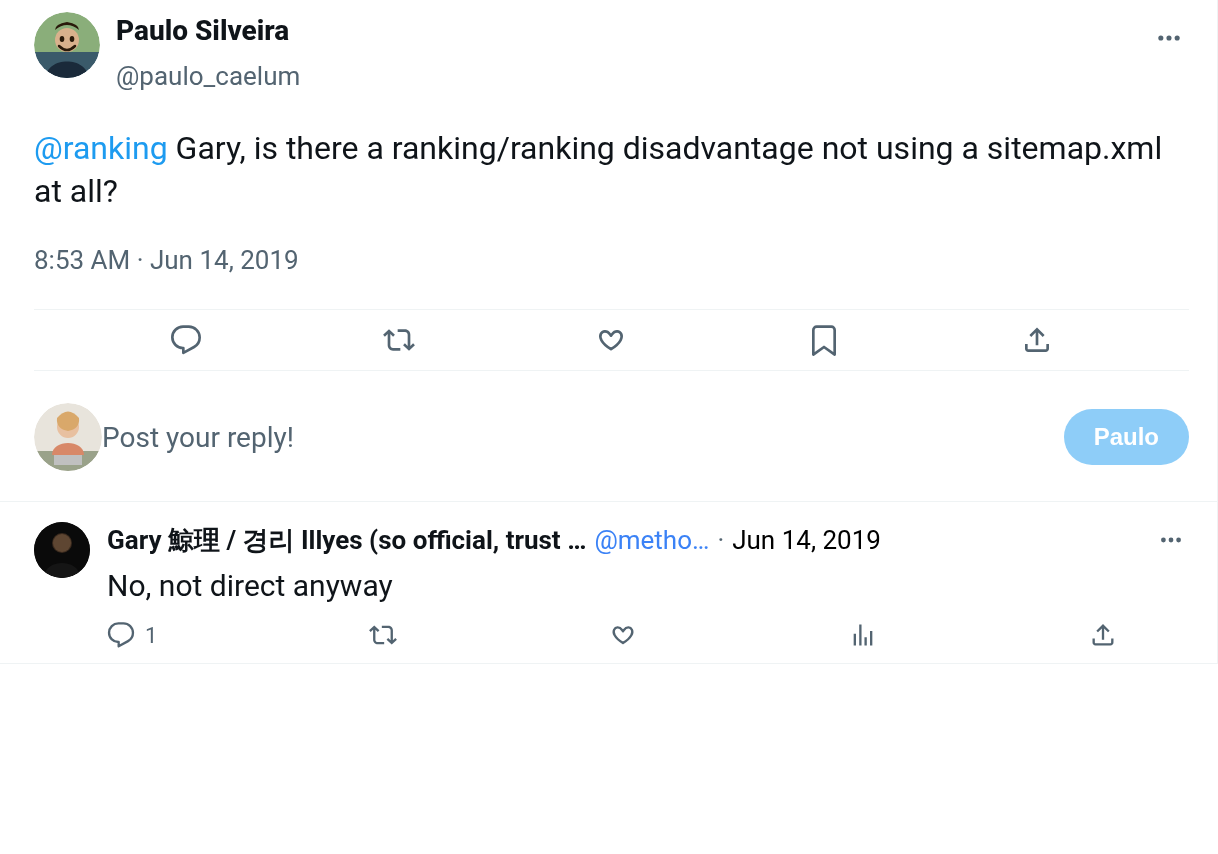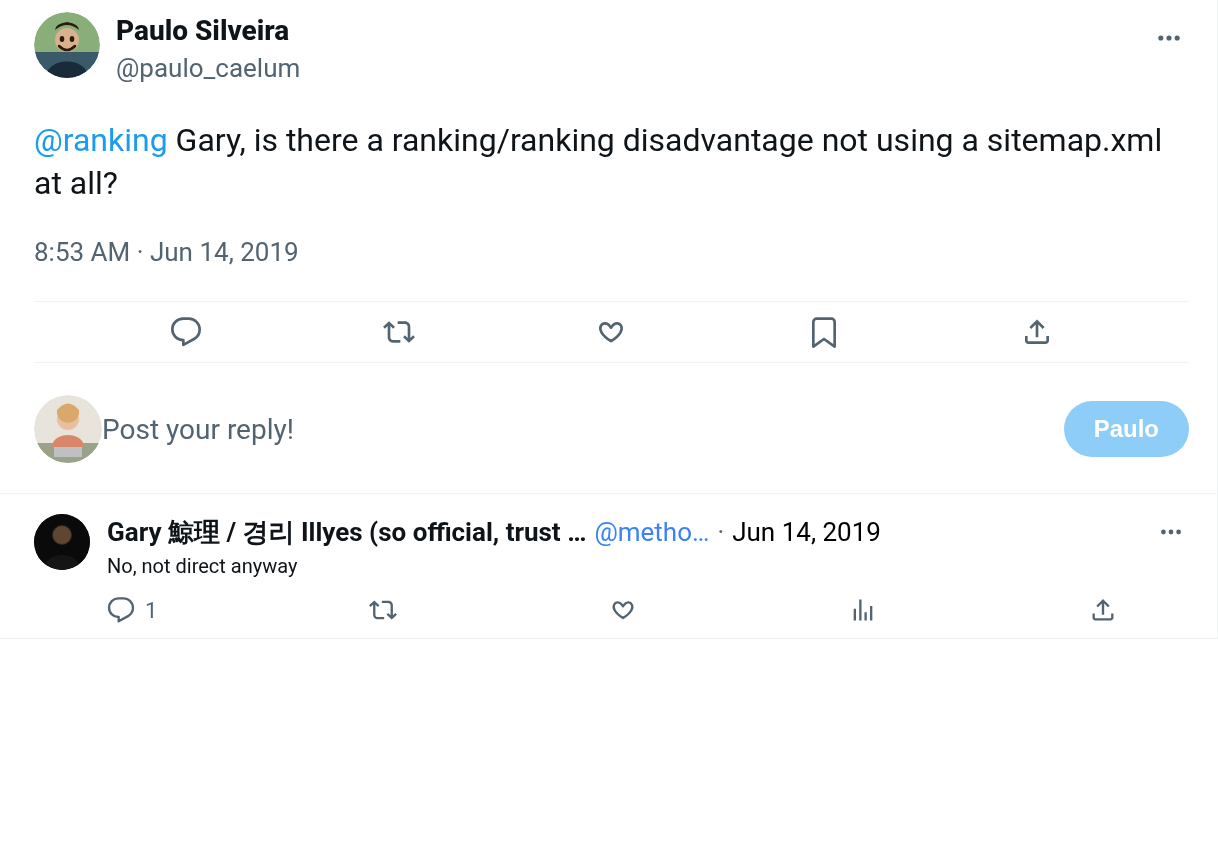--- a/index.html
+++ b/index.html
@@ -8,21 +8,21 @@
       background: #fff;
       color: #0f1419;
       width: 1218px;
     }
     .container { width: 1218px; border-right: 1px solid #eff3f4; }
     .tweet { padding: 12px 28px 6px 34px; position: relative; }
     .header-row { display: flex; align-items: flex-start; gap: 16px; }
     .avatar-lg { width: 66px; height: 66px; border-radius: 50%; flex-shrink: 0; }
     .avatar-sm { width: 56px; height: 56px; border-radius: 50%; flex-shrink: 0; }
     .avatar-xs { width: 68px; height: 68px; border-radius: 50%; flex-shrink: 0; }
-    .name-col { display: flex; flex-direction: column; gap: 6px; padding-top: 2px; }
+    .name-col { display: flex; flex-direction: column; gap: 14px; padding-top: 2px; }
     .display-name { font-size: 28px; font-weight: 800; color: #0f1419; }
     .handle { font-size: 26px; color: #536471; font-weight: 400; }
     .more-btn { position: absolute; right: 28px; top: 18px; display: flex; align-items: center; justify-content: center; width: 40px; height: 40px; cursor: pointer; }
     .more-btn svg { width: 28px; height: 28px; fill: #536471; }
     .tweet-body { font-size: 32px; line-height: 1.35; color: #0f1419; margin-top: 36px; font-weight: 400; }
     .mention { color: #1d9bf0; }
     .timestamp { font-size: 26px; color: #536471; margin-top: 32px; }
     .actions-main { display: flex; justify-content: space-around; align-items: center; padding: 14px 46px; margin-top: 34px; border-top: 1px solid #eff3f4; border-bottom: 1px solid #eff3f4; }
     .action-item { display: flex; align-items: center; gap: 10px; cursor: pointer; color: #536471; }
     .action-item svg { width: 32px; height: 32px; fill: none; stroke: #536471; stroke-width: 2; }
@@ -32,21 +32,21 @@
     .reply-btn { background: #8ecdf8; color: #fff; font-weight: 700; font-size: 24px; padding: 14px 30px; border-radius: 9999px; border: none; cursor: pointer; }
     .reply-tweet { display: flex; gap: 17px; padding: 20px 28px 14px 34px; border-bottom: 1px solid #eff3f4; position: relative; }
     .reply-content { flex: 1; min-width: 0; }
     .reply-header { display: flex; align-items: center; gap: 8px; font-size: 26px; white-space: nowrap; }
     .reply-header .name { font-weight: 700; color: #0f1419; max-width: 560px; overflow: hidden; text-overflow: ellipsis; }
     .reply-header .uname { color: #3b82f6; overflow: hidden; text-overflow: ellipsis; max-width: 155px; }
     .reply-header .dot { color: #536471; }
     .reply-header .date { color: #000000; }
     .reply-more { width: 36px; height: 36px; display: flex; align-items: center; justify-content: center; cursor: pointer; flex-shrink: 0; margin-left: auto; }
     .reply-more svg { width: 26px; height: 26px; fill: #536471; }
-    .reply-text { font-size: 20px; color: #0f1419; margin-top: 4px; }
+    .reply-text { font-size: 30px; color: #0f1419; margin-top: 10px; }
     .reply-actions { display: flex; justify-content: space-between; align-items: center; margin-top: 18px; max-width: 1010px; }
     .reply-action { display: flex; align-items: center; gap: 10px; cursor: pointer; color: #536471; }
     .reply-action svg { width: 28px; height: 28px; fill: none; stroke: #536471; stroke-width: 2; }
     .reply-action .cnt { font-size: 22px; color: #536471; }
     .analytics-icon svg { fill: #536471; stroke: none; }
     .dark-avatar { background: #1a1a1a; }
     .user-avatar-svg { display: block; border-radius: 50%; }
   </style>
 </head>
 <body>

